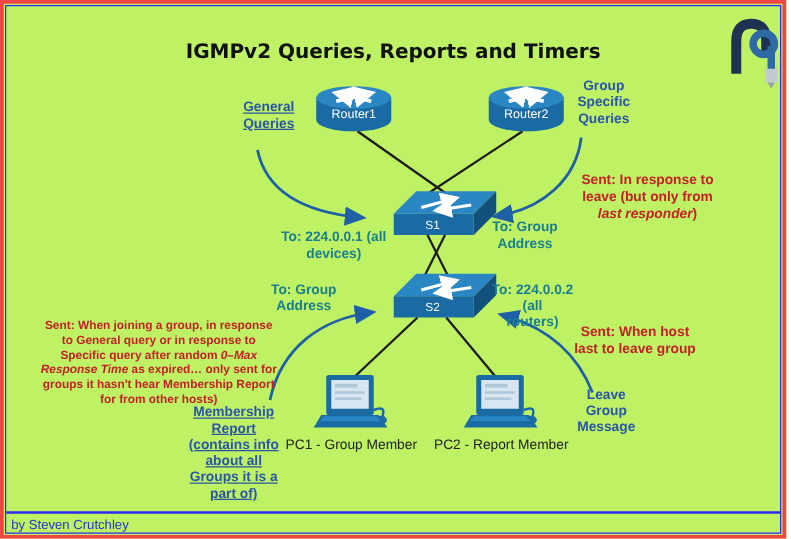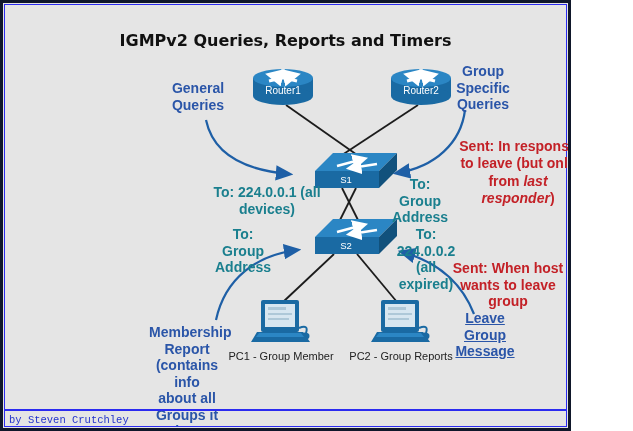--- a/index.html
+++ b/index.html
@@ -1,59 +1,59 @@
 <!DOCTYPE html>
 <html><head>
 <meta charset="utf-8">
 <style>
   html,body{margin:0;padding:0;background:#fff;}
   .frame{
     position:relative;
-    width:571px;height:431px;
+    width:629px;height:431px;
     box-sizing:border-box;
-    background:#e5e5e5;
-    border:3px solid #0f172a;
+    background:#bef264;
+    border:3px solid #ef4444;
     font-family:"Liberation Sans",sans-serif;
     overflow:hidden;
   }
   .inner-border{
     position:absolute;inset:1px;
     border:1px solid #2b2bf0;
     pointer-events:none;
   }
   .title{
     position:absolute;top:28px;left:0;right:0;
     text-align:center;
     font-family:"DejaVu Sans",sans-serif;
     font-weight:bold;font-size:16px;color:#111;
   }
   .lbl{
     position:absolute;
     font-weight:bold;
     text-align:center;
     white-space:pre-line;
     line-height:1.18;
-    font-size:14px;
+    font-size:11px;
   }
   .blue{color:#2a55a8;}
   .teal{color:#1a7f8e;}
   .red{color:#c32127;}
   .para{white-space:normal;line-height:1.24;}
   .black-label{
     position:absolute;color:#222;font-size:11px;font-weight:400;
     text-align:center;white-space:nowrap;
   }
   .diagram-svg{position:absolute;left:0;top:0;}
   .footer-divider{
     position:absolute;left:2px;right:2px;top:406px;height:2px;
     background:#2b2bf0;
   }
   .footer{
     position:absolute;left:0;right:0;top:409px;height:17px;
-    font-family:Liberation Mono, monospace;
+    font-family:Liberation Sans, sans-serif;
     font-size:10.5px;color:#2233cc;
   }
   .footer .author{position:absolute;left:6px;top:2px;text-decoration:none;color:#2233cc;}
   .footer .site{position:absolute;right:6px;top:2px;text-decoration:underline;color:#2233cc;cursor:pointer;}
   .logo{position:absolute;left:580px;top:8px;}
   i.seg{}
 </style>
 </head>
 <body>
 
@@ -150,48 +150,49 @@
     </g>
 
     <g fill="none" stroke="#1e5fa6" stroke-width="2.2">
       <path d="M 203,117 C 210,150 240,167 286,171" marker-end="url(#bluearrow)"></path>
       <path d="M 462,107 C 458,140 432,164 394,170" marker-end="url(#bluearrow)"></path>
       <path d="M 213,317 C 222,275 254,252 294,247" marker-end="url(#bluearrow)"></path>
       <path d="M 471,311 C 458,278 432,258 399,249" marker-end="url(#bluearrow)"></path>
     </g>
   </svg>
 
-  <div class="lbl blue" style="left:166px;top:77px;width:58px;">General
+  <div class="lbl blue" style="left:183px;top:77px;width:58px;text-decoration:underline;">General
 Queries</div>
   <div class="lbl blue" style="left:449px;top:60px;width:62px;">Group
 Specific
 Queries</div>
-  <div class="lbl blue" style="left:146px;top:321px;width:76px;">Membership
+  <div class="lbl blue" style="left:146px;top:321px;width:76px;text-decoration:underline;">Membership
 Report
 (contains info
 about all
 Groups it is a
 part of)</div>
-  <div class="lbl blue" style="left:451px;top:307px;width:62px;text-decoration:underline;">Leave
+  <div class="lbl blue" style="left:451px;top:307px;width:62px;">Leave
 Group
 Message</div>
 
   <div class="lbl teal" style="left:210px;top:181px;width:108px;">To: 224.0.0.1 (all
 devices)</div>
   <div class="lbl teal" style="left:386px;top:173px;width:62px;">To: Group
 Address</div>
   <div class="lbl teal" style="left:208px;top:223px;width:64px;">To: Group
 Address</div>
   <div class="lbl teal" style="left:383px;top:223px;width:80px;">To: 224.0.0.2 (all
-expired)</div>
+routers)</div>
 
   <div class="lbl red para" style="left:453px;top:135px;width:124px;"><span class="seg">Sent: In response to leave (but only from </span><i class="seg">last responder</i><span class="seg">)</span></div>
+  <div class="lbl red para" style="left:28px;top:252px;width:192px;font-size:9.5px;"><span class="seg">Sent: When joining a group, in response to General query or in response to Specific query after random </span><i class="seg">0–Max Response Time</i><span class="seg"> as expired… only sent for groups it hasn't hear Membership Report for from other hosts)</span></div>
   <div class="lbl red" style="left:442px;top:257px;width:126px;">Sent: When host
-wants to leave group</div>
+last to leave group</div>
 
   <div class="black-label" style="left:213px;top:347px;width:130px;">PC1 - Group Member</div>
-  <div class="black-label" style="left:333px;top:347px;width:130px;">PC2 - Group Reports</div>
+  <div class="black-label" style="left:333px;top:347px;width:130px;">PC2 - Report Member</div>
 
   <div class="footer-divider"></div>
   <div class="footer">
     <span class="author">by Steven Crutchley</span>
   </div>
 </div>
 
 </body></html>

